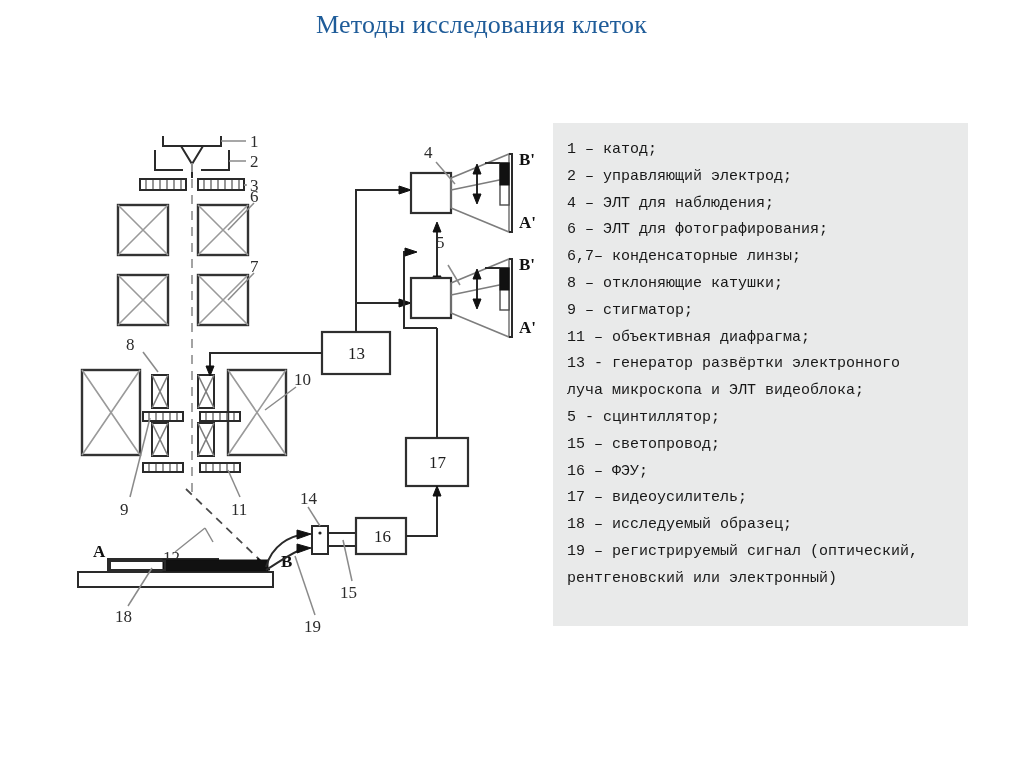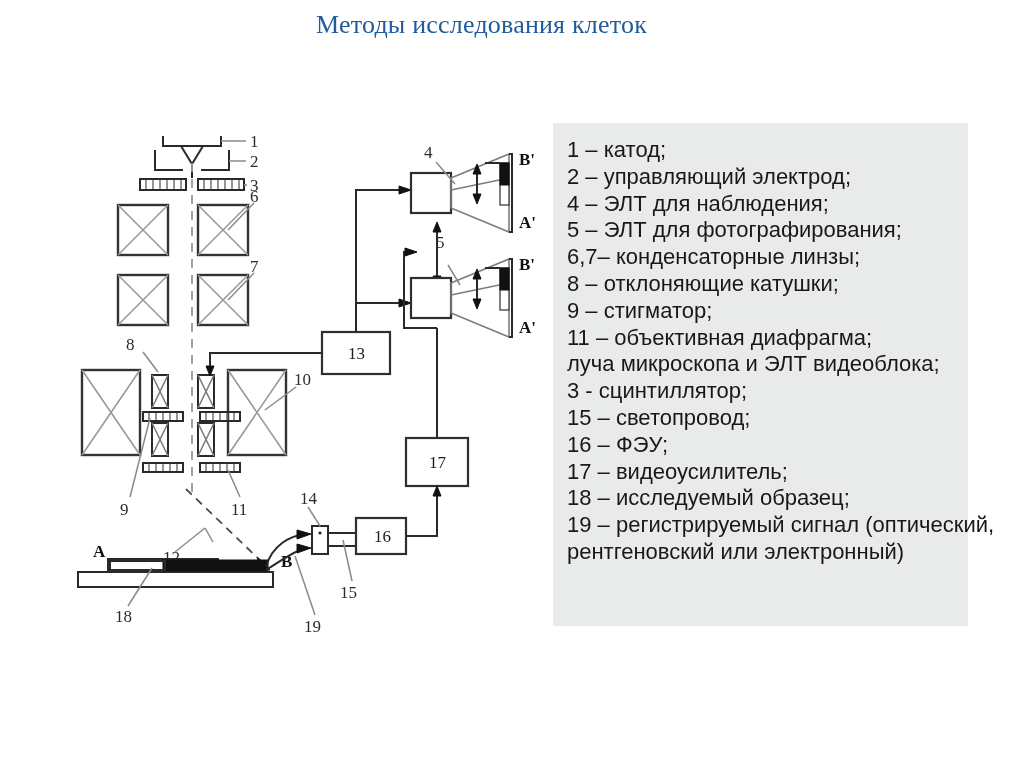--- a/index.html
+++ b/index.html
@@ -44,22 +44,22 @@
     top: 123px;
     width: 415px;
     height: 503px;
     background: #e9eaea;
   }
   #legend-list {
     position: absolute;
     left: 14px;
     top: 14px;
     right: 8px;
-    font-family: Liberation Sans, sans-serif;
-    font-size: 22px;
+    font-family: Liberation Mono, monospace;
+    font-size: 15px;
     line-height: 26.8px;
     color: #181818;
   }
   #legend-list div {
     white-space: nowrap;
   }
   svg { display: block; }
   .dgm-line { stroke: #2a2a2a; stroke-width: 2; fill: none; }
   .dgm-thin { stroke: #7d7d7d; stroke-width: 1.6; fill: none; }
   .dgm-leader { stroke: #8a8a8a; stroke-width: 1.5; fill: none; }
@@ -303,27 +303,28 @@
       <text class="num" x="436" y="188">5</text>
 
     </svg>
   </div>
 
   <div id="legend-panel">
     <div id="legend-list">
       <div>1 – катод;</div>
       <div>2 – управляющий электрод;</div>
       <div>4 – ЭЛТ для наблюдения;</div>
-      <div>5 – ЭЛТ для фотографирования;</div>
+      <div>6 – ЭЛТ для фотографирования;</div>
       <div>6,7– конденсаторные линзы;</div>
       <div>8 – отклоняющие катушки;</div>
       <div>9 – стигматор;</div>
       <div>11 – объективная диафрагма;</div>
+      <div>13 - генератор развёртки электронного</div>
       <div>луча микроскопа и ЭЛТ видеоблока;</div>
-      <div>3 - сцинтиллятор;</div>
+      <div>5 - сцинтиллятор;</div>
       <div>15 – светопровод;</div>
       <div>16 – ФЭУ;</div>
       <div>17 – видеоусилитель;</div>
       <div>18 – исследуемый образец;</div>
       <div>19 – регистрируемый сигнал (оптический,</div>
       <div>рентгеновский или электронный)</div>
     </div>
   </div>
 
 </div>

